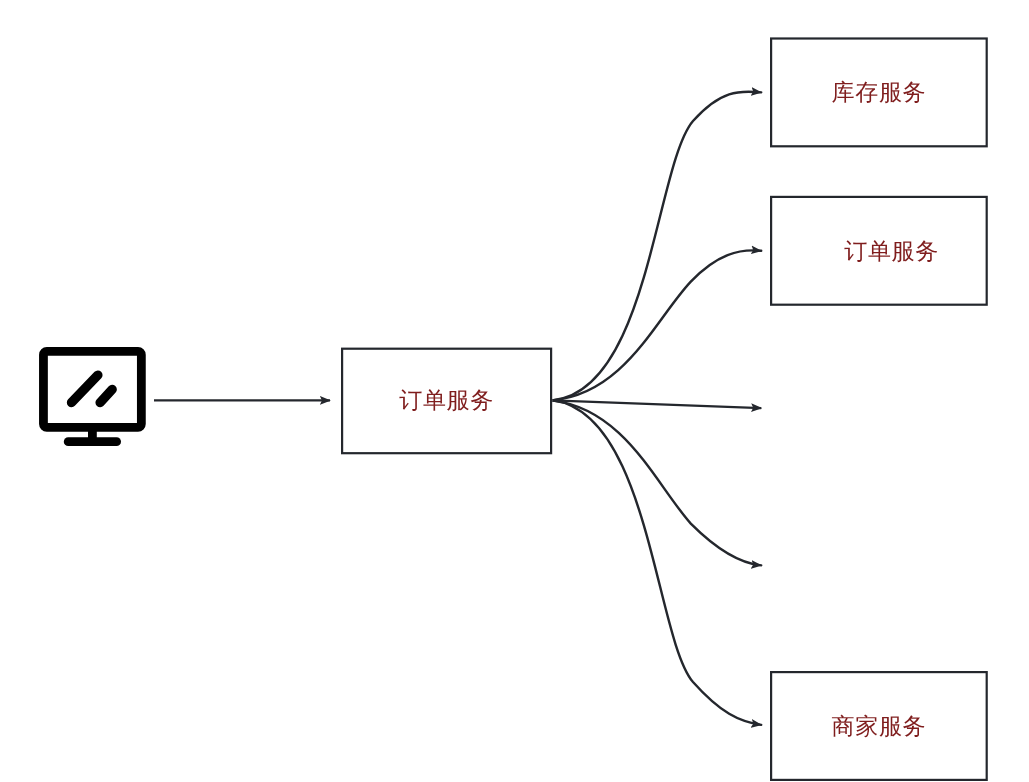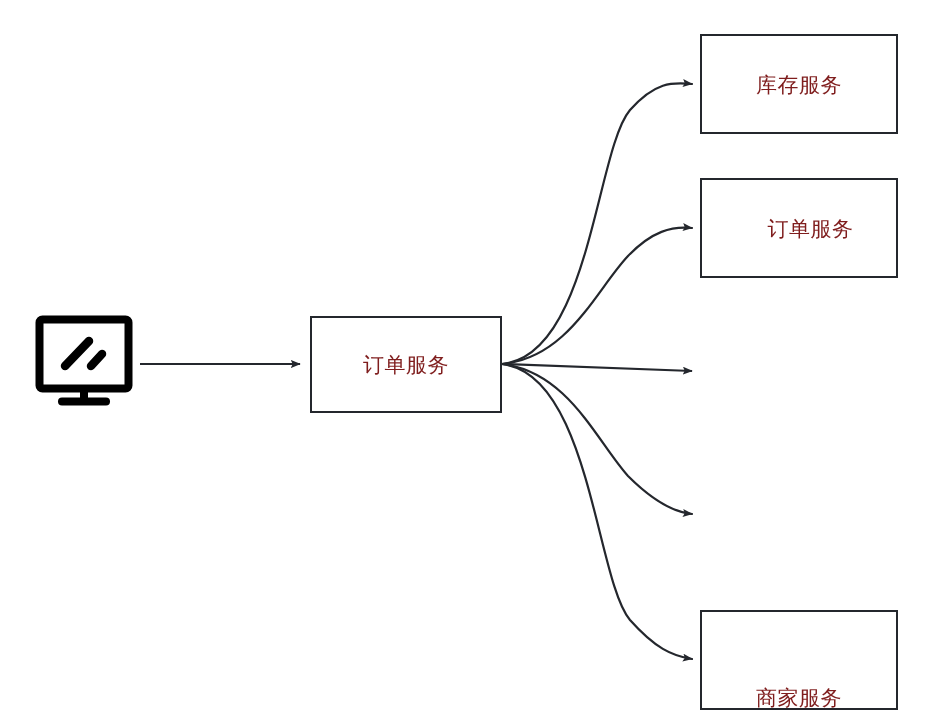--- a/index.html
+++ b/index.html
@@ -100,17 +100,17 @@
   <div class="node-box" style="left:700px; top:34px; width:198px; height:100px;">
     <span class="node-label">库存服务</span>
   </div>
 
   <div class="node-box" style="left:700px; top:178px; width:198px; height:100px;padding-left:23px;">
     <span class="node-label">订单服务</span>
   </div>
 
 
 
-  <div class="node-box" style="left:700px; top:610px; width:198px; height:100px;align-items:flex-end;">
+  <div class="node-box" style="left:700px; top:610px; width:198px; height:100px;">
     <span class="node-label">商家服务</span>
   </div>
 
 </div>
 
 </body></html>

